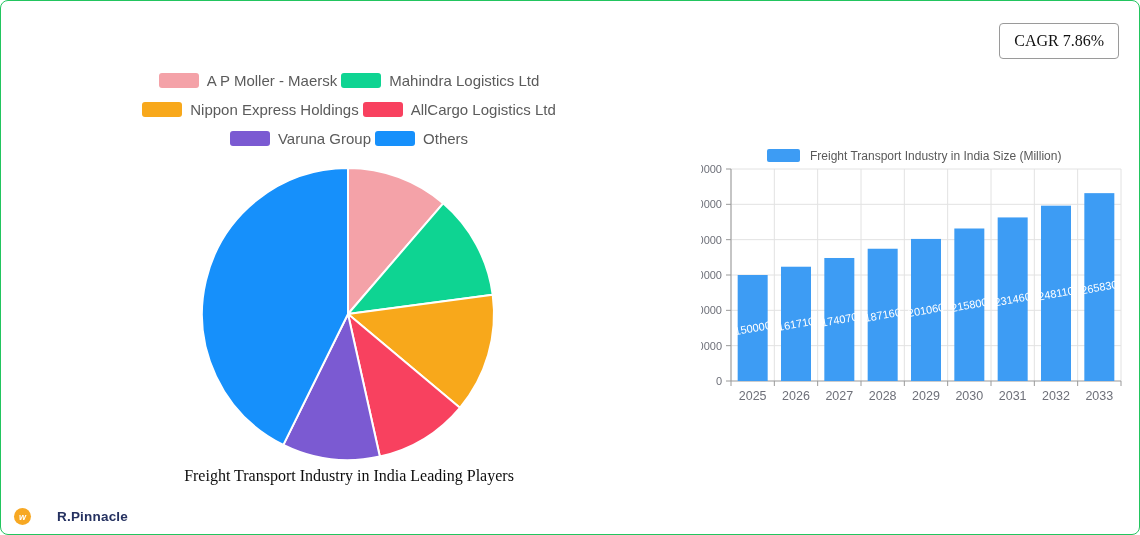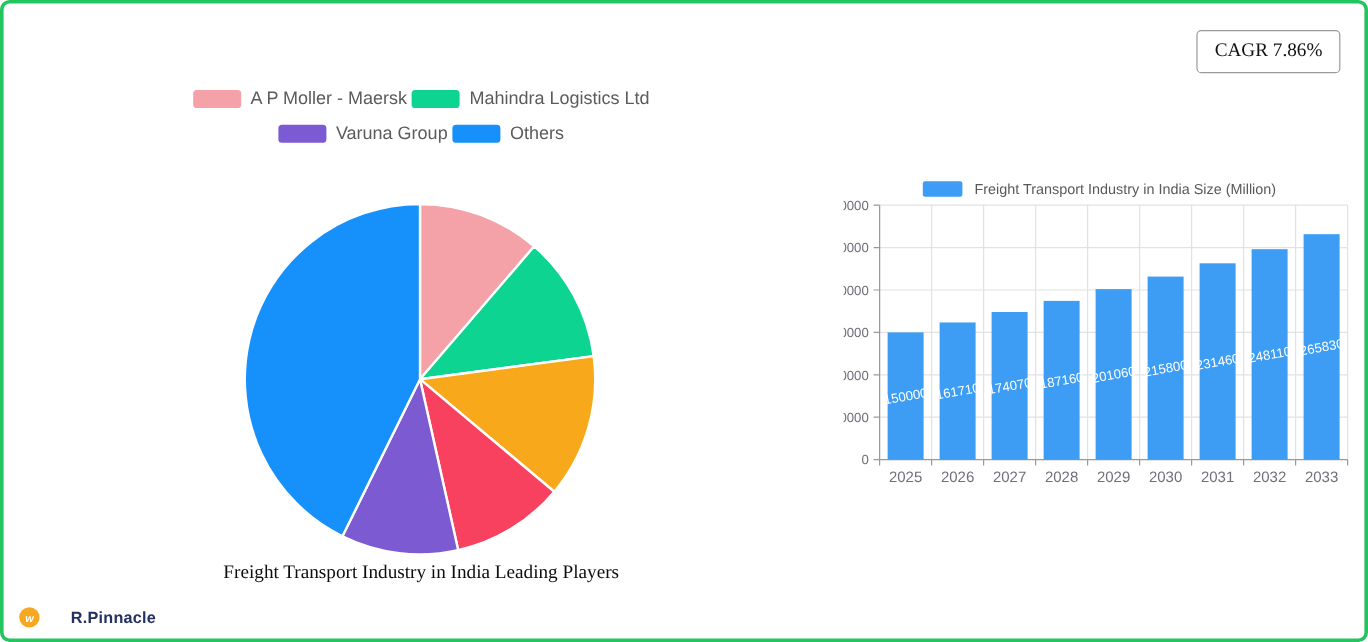--- a/index.html
+++ b/index.html
@@ -2,21 +2,21 @@
 <html><head>
 <meta charset="utf-8">
 <style>
   html, body { margin: 0; padding: 0; background: #fff; }
   body { font-family: "Liberation Sans", sans-serif; }
   .card {
     position: relative;
     width: 1140px; height: 535px;
     box-sizing: border-box;
     background: #ffffff;
-    border: 3px solid #22c55e;
+    border: 1px solid #22c55e;
     border-radius: 8px;
     overflow: hidden;
   }
   .cagr-box {
     position: absolute; top: 22px; right: 20px;
     height: 34px; line-height: 34px;
     padding: 0 14px;
     border: 1px solid #9a9a9a; border-radius: 4px;
     font-family: "Liberation Serif", serif;
     font-size: 16px; color: #111;
@@ -71,20 +71,30 @@
 
   <div class="pie-legend">
     <div class="lrow">
       <div class="plegend-item">
         <span class="swatch" style="background: rgb(244, 162, 168);"></span>
         <span class="plabel">A P  Moller - Maersk</span>
       </div>
       <div class="plegend-item">
         <span class="swatch" style="background: rgb(14, 212, 146);"></span>
         <span class="plabel">Mahindra Logistics Ltd</span>
+      </div>
+    </div>
+    <div class="lrow">
+      <div class="plegend-item">
+        <span class="swatch" style="background: rgb(248, 168, 27);"></span>
+        <span class="plabel">Nippon Express Holdings</span>
+      </div>
+      <div class="plegend-item">
+        <span class="swatch" style="background: rgb(248, 65, 95);"></span>
+        <span class="plabel">AllCargo Logistics Ltd</span>
       </div>
     </div>
     <div class="lrow">
       <div class="plegend-item">
         <span class="swatch" style="background: rgb(123, 90, 210);"></span>
         <span class="plabel">Varuna Group</span>
       </div>
       <div class="plegend-item">
         <span class="swatch" style="background: rgb(22, 144, 251);"></span>
         <span class="plabel">Others</span>

